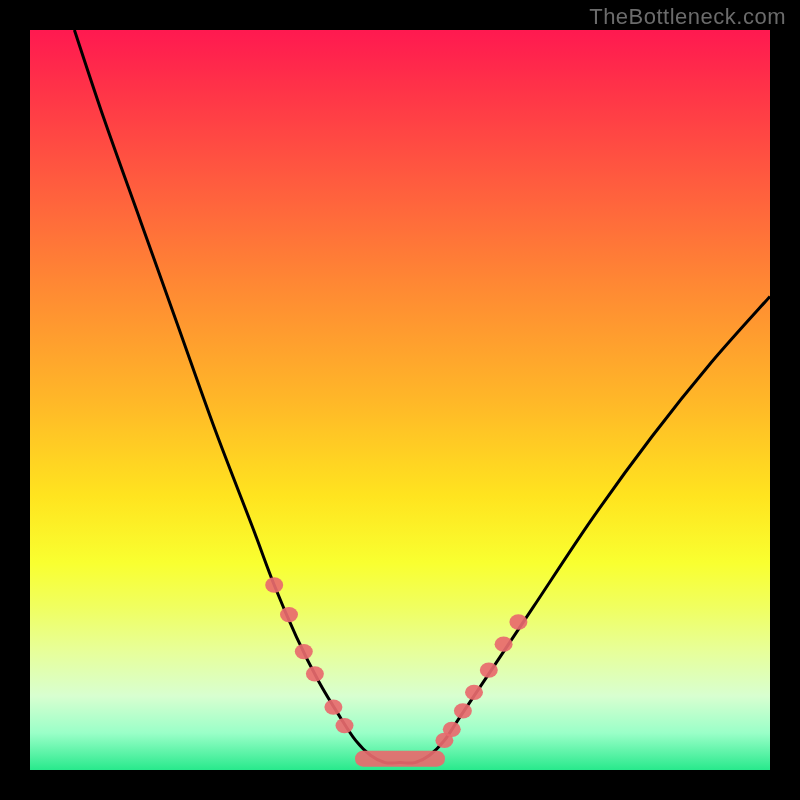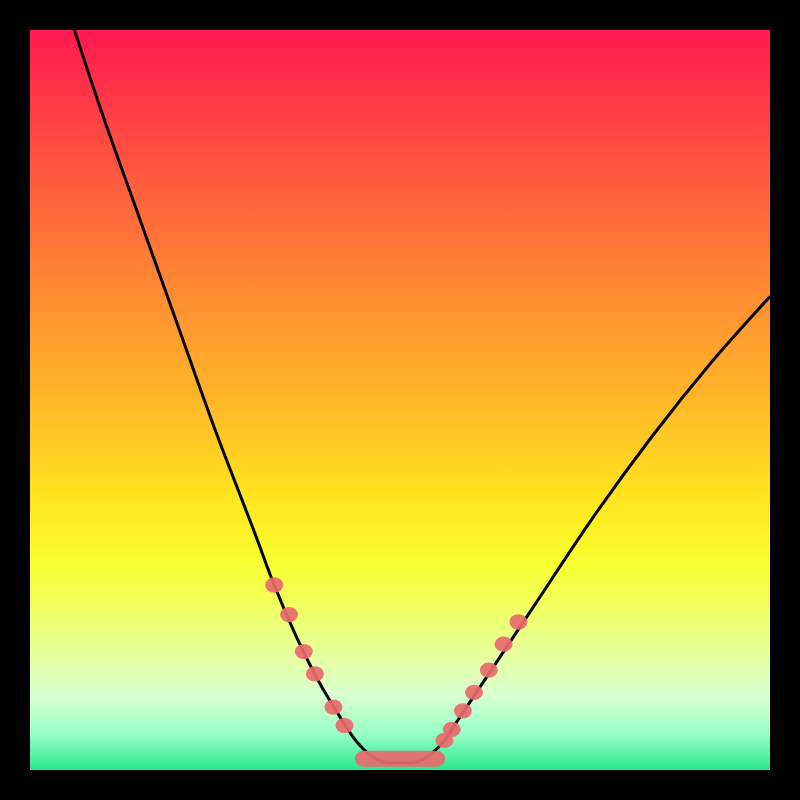--- a/index.html
+++ b/index.html
@@ -85,13 +85,14 @@
           <ellipse cx="421.79999999999995" cy="699.3" rx="9" ry="7.6499999999999995" fill="#e86a6e" fill-opacity="0.92"></ellipse>
           <ellipse cx="432.9" cy="680.8" rx="9" ry="7.6499999999999995" fill="#e86a6e" fill-opacity="0.92"></ellipse>
           <ellipse cx="444" cy="662.3" rx="9" ry="7.6499999999999995" fill="#e86a6e" fill-opacity="0.92"></ellipse>
           <ellipse cx="458.8" cy="640.1" rx="9" ry="7.6499999999999995" fill="#e86a6e" fill-opacity="0.92"></ellipse>
           <ellipse cx="473.6" cy="614.2" rx="9" ry="7.6499999999999995" fill="#e86a6e" fill-opacity="0.92"></ellipse>
           <ellipse cx="488.40000000000003" cy="592" rx="9" ry="7.6499999999999995" fill="#e86a6e" fill-opacity="0.92"></ellipse>
         </g>
     </svg>
   </div>
 
+  <div class="watermark">TheBottleneck.com</div>
 </div>
 
 </body></html>

